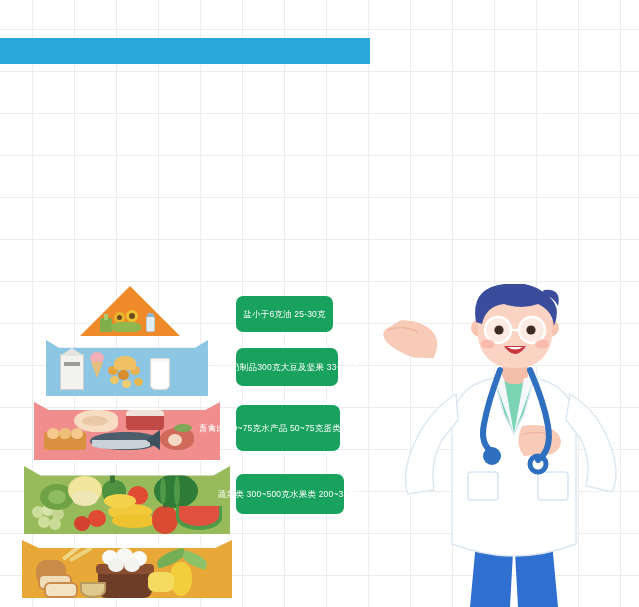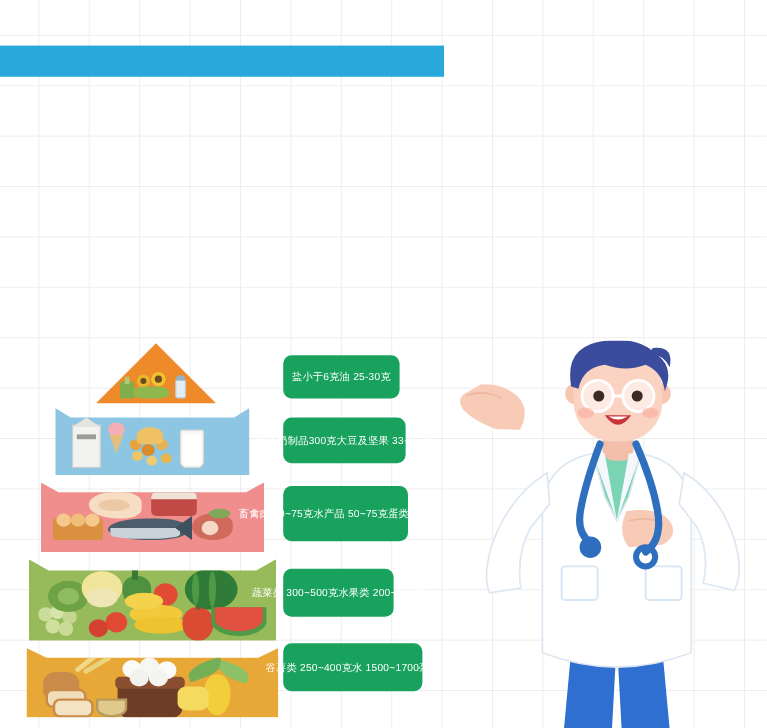--- a/index.html
+++ b/index.html
@@ -130,21 +130,21 @@
     justify-content: center;
     align-items: center;
     box-sizing: border-box;
     padding: 4px 3px;
     letter-spacing: 0.2px;
   }
   .glabel span { display: block; white-space: nowrap; }
   .lb1 { top: 10px;  width: 97px; height: 36px; }
   .lb2 { top: 62px;  width: 102px; height: 38px; }
   .lb3 { top: 119px; width: 104px; height: 46px; }
-  .lb4 { top: 188px; width: 92px; height: 40px; }
+  .lb4 { top: 188px; width: 108px; height: 40px; }
   .lb5 { top: 250px; width: 116px; height: 40px; }
 
   
   .doctor {
     position: absolute;
     left: 372px;
     top: 284px;
     width: 262px;
     height: 323px;
   }
@@ -291,24 +291,20 @@
     </div>
     <div class="glabel lb3">
       <span>畜禽肉 40~75克</span>
       <span>水产品 50~75克</span>
       <span>蛋类 20~50克</span>
     </div>
     <div class="glabel lb4">
       <span>蔬菜类 300~500克</span>
       <span>水果类 200~350克</span>
     </div>
-    <div class="glabel lb5">
-      <span>谷薯类 250~400克</span>
-      <span>水 1500~1700毫升</span>
-    </div>
   </div>
 
   <div class="doctor">
     <svg width="262" height="323" viewBox="0 0 262 323" xmlns="http://www.w3.org/2000/svg">
 
       <path d="M108 215 L176 215 L186 323 L146 323 L142 250 L138 323 L98 323 Z" fill="#2F6FD0"></path>
 
       <path d="M118 96 L166 96 Q174 140 172 225 L112 225 Q110 140 118 96 Z" fill="#7BD4B4"></path>
 
       <rect x="130" y="74" width="26" height="26" rx="10" fill="#F3BEAA"></rect>

